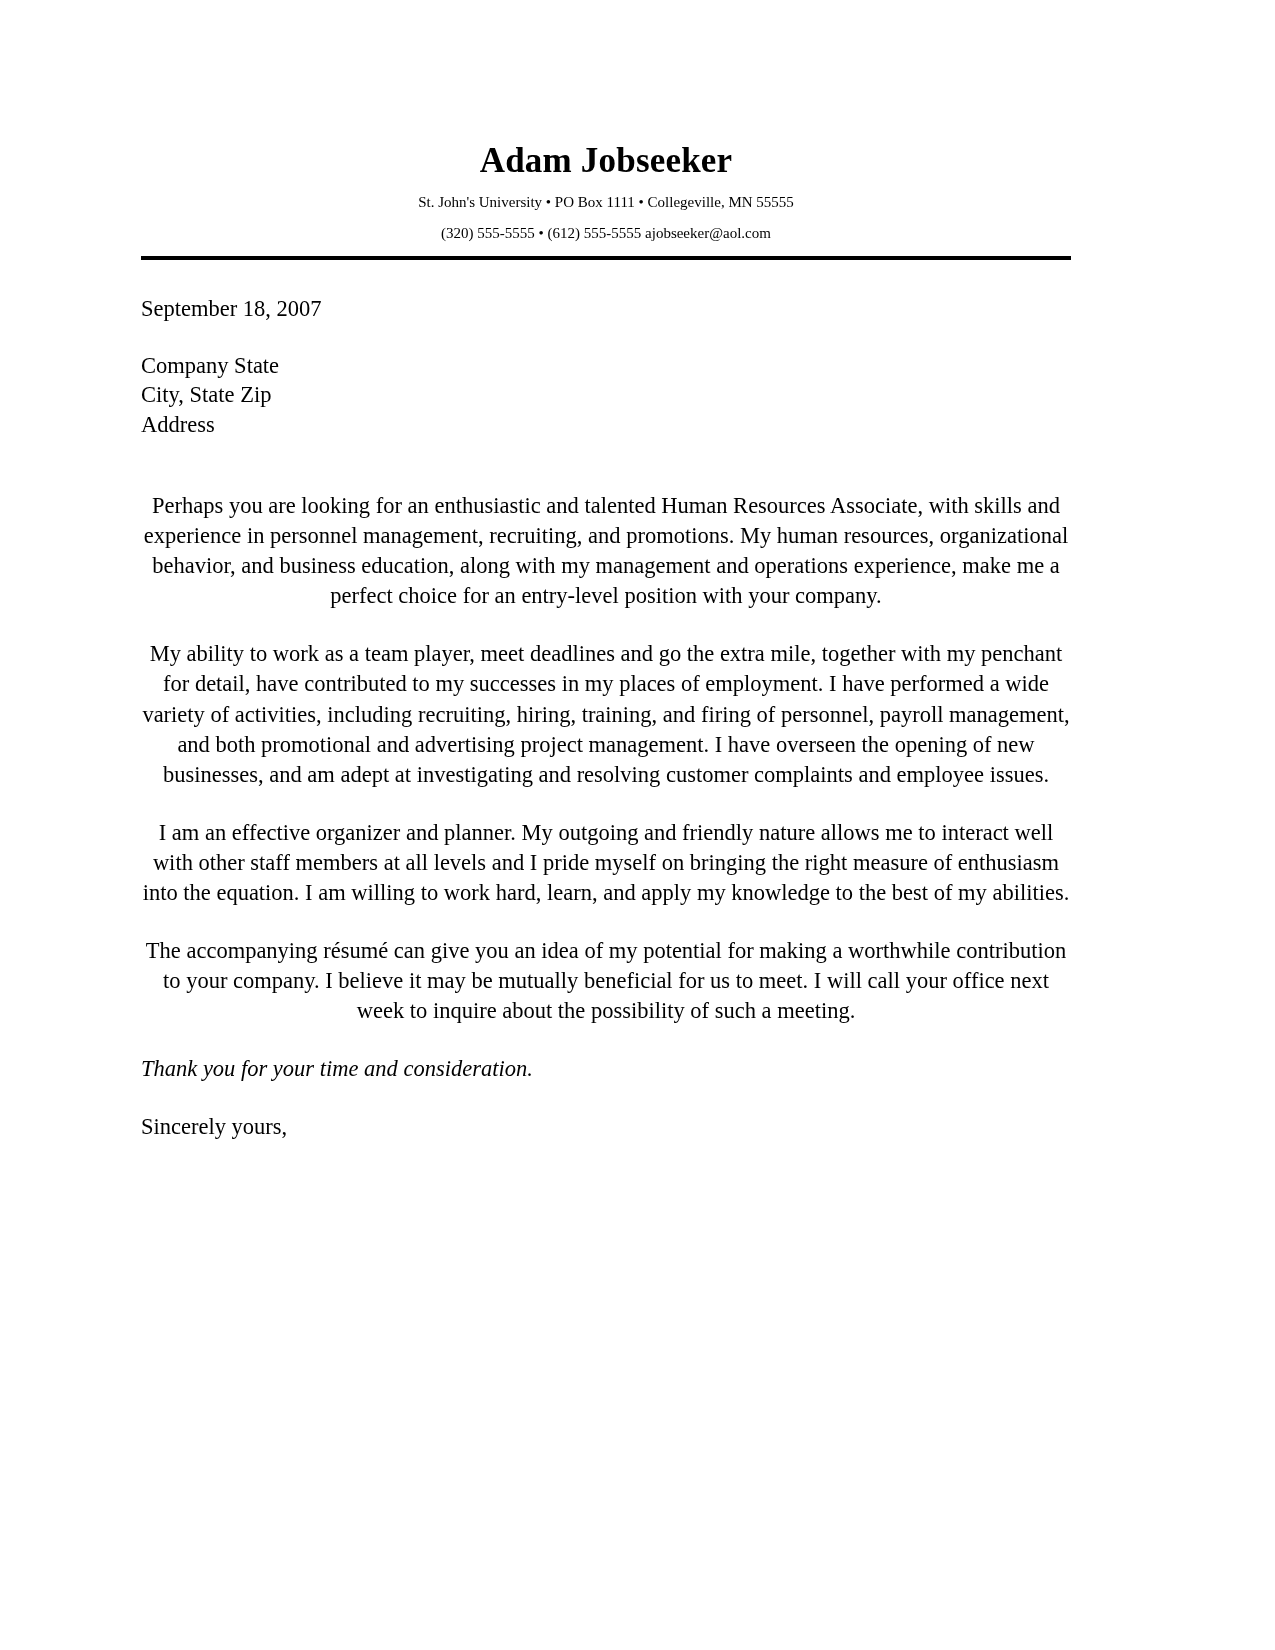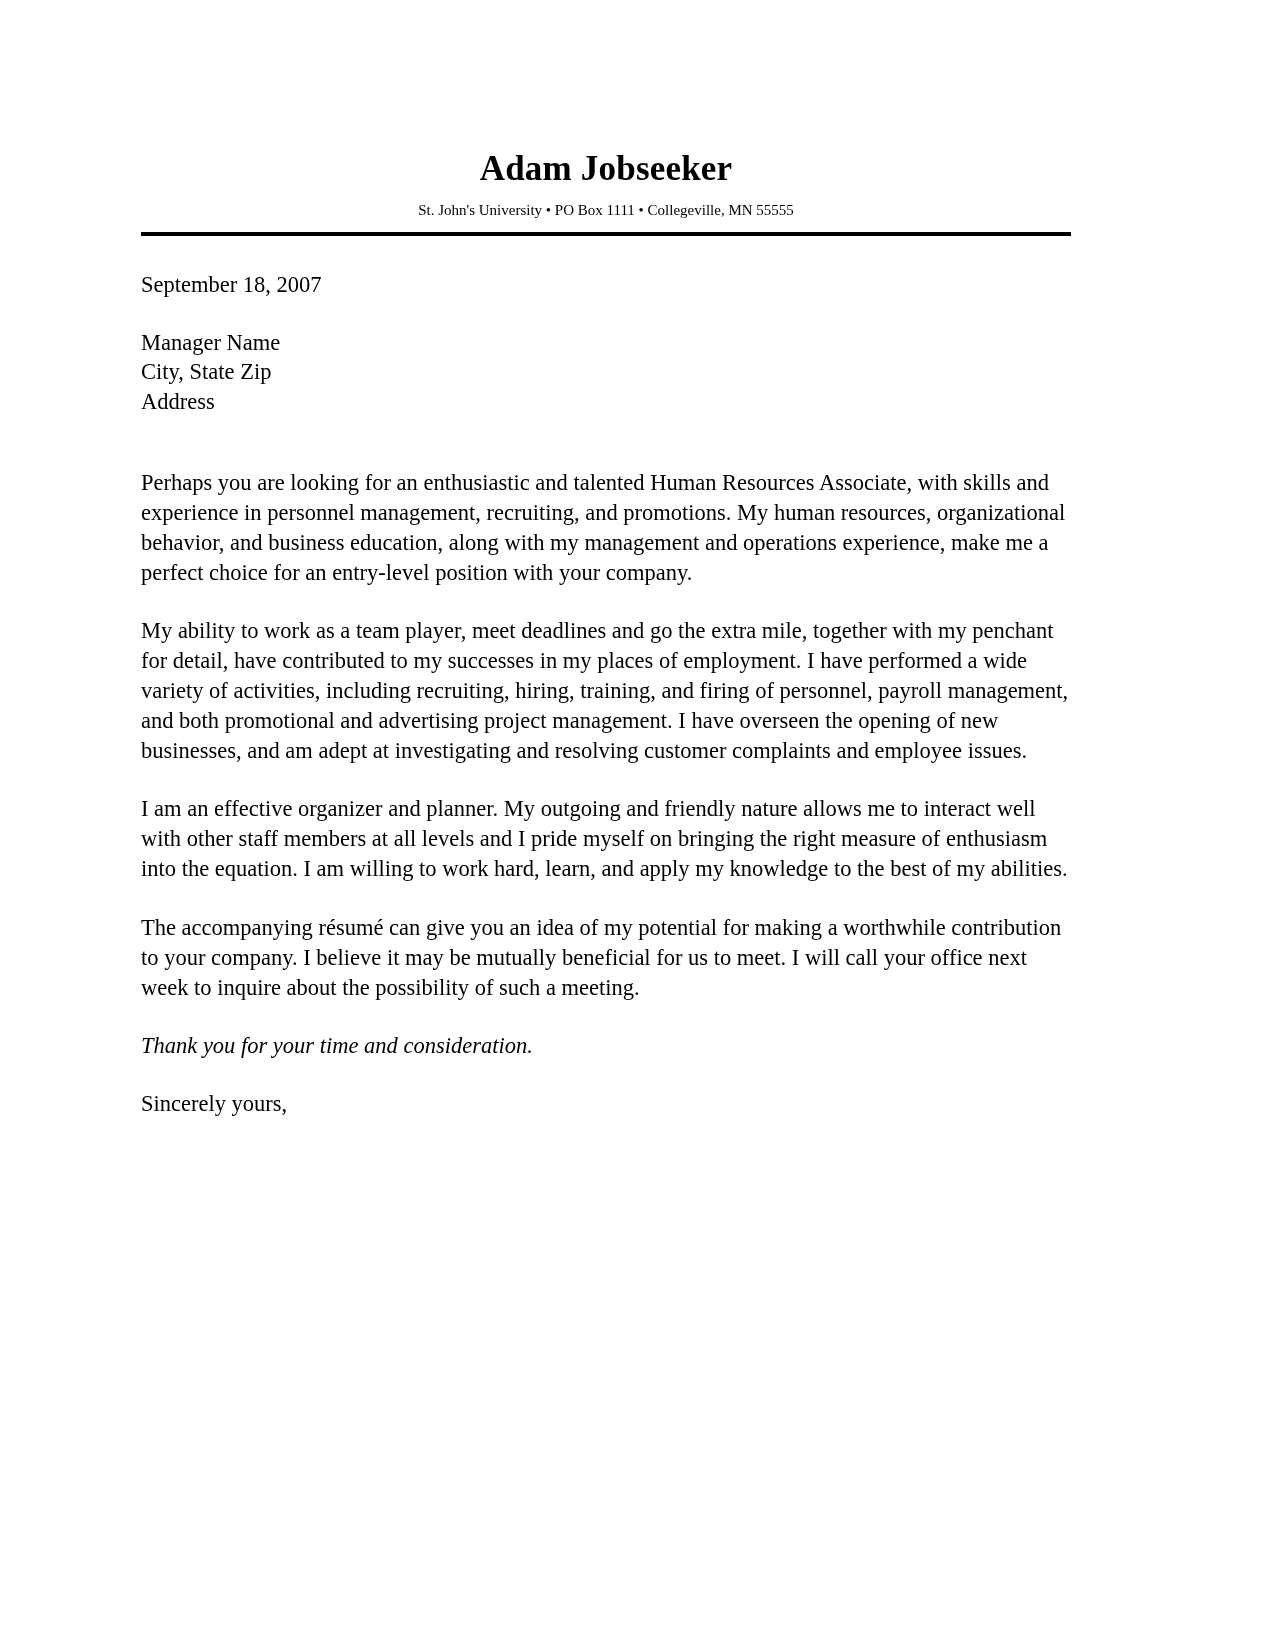--- a/index.html
+++ b/index.html
@@ -13,21 +13,21 @@
     height: 1650px;
     background: #ffffff;
     margin: 0 auto;
     overflow: hidden;
     font-family: "Liberation Serif", "DejaVu Serif", serif;
     color: #000000;
   }
   .content {
     position: absolute;
     left: 141px;
-    top: 8px;
+    top: 0;
     width: 930px;
   }
 
   
   .letterhead {
     padding-top: 140px;
     text-align: center;
   }
   .letterhead-name {
     font-size: 35px;
@@ -69,21 +69,21 @@
     font-size: 22.5px;
     line-height: 1.3;
   }
   .body-paragraphs {
     margin-top: 52px;
   }
   .para {
     font-size: 22.5px;
     line-height: 1.335;
     margin: 0 0 28px 0;
-    text-align: left;
+    text-align: center;
   }
   .closing-line {
     font-size: 22.5px;
     line-height: 1.335;
     margin: 0 0 28px 0;
     font-style: italic;
   }
   .signoff {
     font-size: 22.5px;
     line-height: 1.335;
@@ -92,27 +92,28 @@
 </style>
 </head>
 <body>
 
 <div class="page">
   <div class="content">
 
     <header class="letterhead">
       <h1 class="letterhead-name">Adam Jobseeker</h1>
       <p class="letterhead-line">St. John's University • PO Box 1111 • Collegeville, MN 55555</p>
+      <p class="letterhead-line">(320) 555-5555 • (612) 555-5555 ajobseeker@aol.com</p>
       <hr class="rule">
     </header>
 
     <div class="date-block">September 18, 2007</div>
 
     <div class="recipient-block">
-      <p class="recipient-line">Manager Name</p>
+      <p class="recipient-line">Company State</p>
       <p class="recipient-line">City, State Zip</p>
       <p class="recipient-line">Address</p>
     </div>
 
 
     <div class="body-paragraphs">
       <p class="para">Perhaps you are looking for an enthusiastic and talented Human Resources Associate, with skills and experience in personnel management, recruiting, and promotions.  My human resources, organizational behavior, and business education, along with my management and operations experience, make me a perfect choice for an entry-level position with your company.</p>
       <p class="para">My ability to work as a team player, meet deadlines and go the extra mile, together with my penchant for detail, have contributed to my successes in my places of employment.  I have performed a wide variety of activities, including recruiting, hiring, training, and firing of personnel, payroll management, and both promotional and advertising project management.  I have overseen the opening of new businesses, and am adept at investigating and resolving customer complaints and employee issues.</p>
       <p class="para">I am an effective organizer and planner.  My outgoing and friendly nature allows me to interact well with other staff members at all levels and I pride myself on bringing the right measure of enthusiasm into the equation.  I am willing to work hard, learn, and apply my knowledge to the best of my abilities.</p>
       <p class="para">The accompanying résumé can give you an idea of my potential for making a worthwhile contribution to your company.  I believe it may be mutually beneficial for us to meet.  I will call your office next week to inquire about the possibility of such a meeting.</p>

